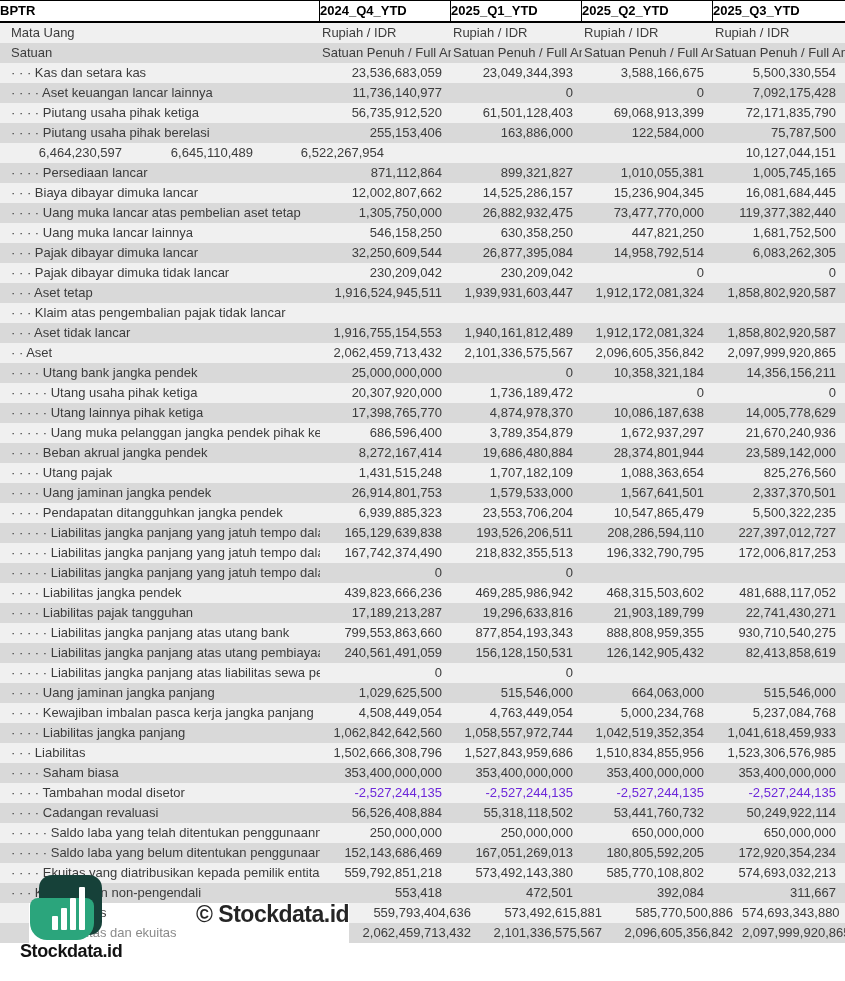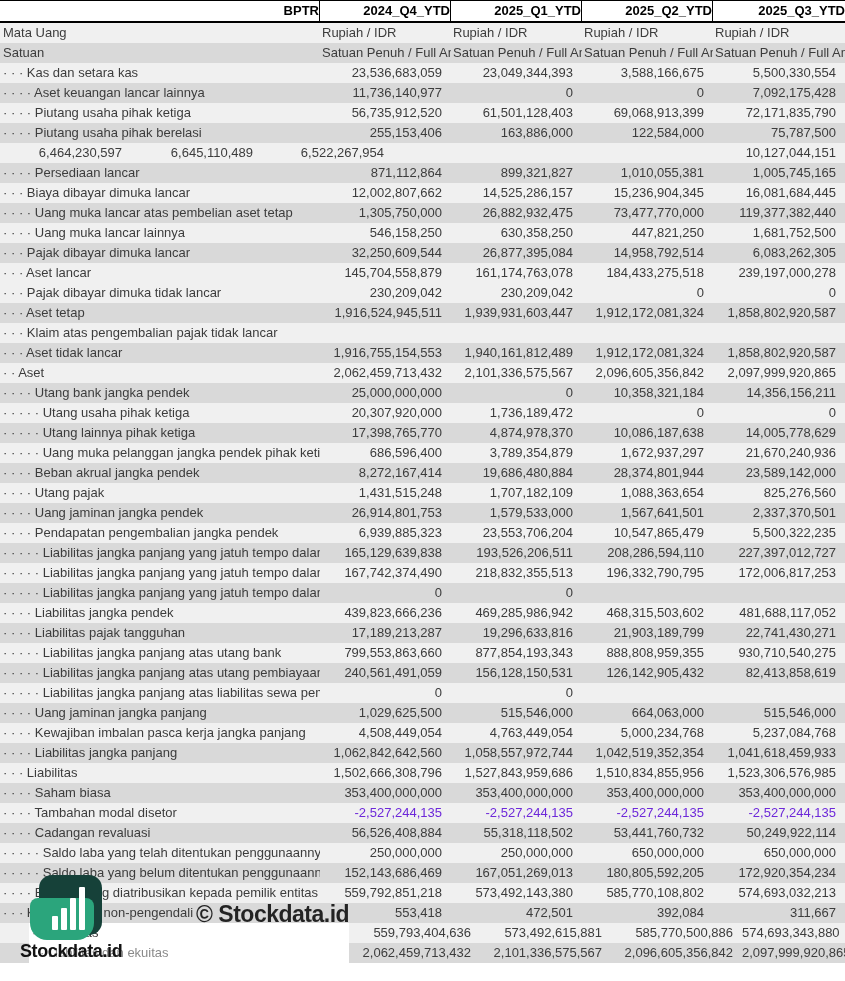--- a/index.html
+++ b/index.html
@@ -10,33 +10,33 @@
   }
   .sheet{position:relative;width:845px;height:981px;}
 
   
   .hrow{
     display:flex;height:23px;box-sizing:border-box;background:#ffffff;
     border-top:1px solid #000;border-bottom:2px solid #000;
   }
   .hcell{
     box-sizing:border-box;font-weight:bold;font-size:13px;color:#000;
-    text-align:right;line-height:20px;white-space:nowrap;overflow:hidden;
+    text-align:left;line-height:20px;white-space:nowrap;overflow:hidden;
     border-right:1.5px solid #000;
   }
   .hcell.lbl{width:320px;}
   .hcell.val{width:131px;}
   .hcell.val:last-child{flex:1;border-right:none;}
 
   
   .row{display:flex;height:20px;font-size:13px;color:#3c3c3c;line-height:20px;}
   .row.light{background:#f0f0f0;}
   .row.dark{background:#d9d9d9;}
   .c-lbl{
-    width:320px;box-sizing:border-box;padding-left:3px;
+    width:320px;box-sizing:border-box;padding-left:11px;
     white-space:nowrap;overflow:hidden;
   }
   .c-val{
     width:131px;box-sizing:border-box;text-align:right;padding-right:9px;
     white-space:nowrap;overflow:hidden;
   }
   .c-val.meta{text-align:left;padding-right:0;padding-left:2px;}
   .c-val:last-child{flex:1;}
   .neg{color:#6d28d9;}
   .lbl-white{background:#ffffff;margin-left:29px;}
@@ -146,27 +146,20 @@
         <div class="c-val">1,681,752,500</div>
       </div>
       <div class="row dark">
         <div class="c-lbl">· · · Pajak dibayar dimuka lancar</div>
         <div class="c-val">32,250,609,544</div>
         <div class="c-val">26,877,395,084</div>
         <div class="c-val">14,958,792,514</div>
         <div class="c-val">6,083,262,305</div>
       </div>
       <div class="row light">
-        <div class="c-lbl">· · · Aset lancar</div>
-        <div class="c-val">145,704,558,879</div>
-        <div class="c-val">161,174,763,078</div>
-        <div class="c-val">184,433,275,518</div>
-        <div class="c-val">239,197,000,278</div>
-      </div>
-      <div class="row light">
         <div class="c-lbl">· · · Pajak dibayar dimuka tidak lancar</div>
         <div class="c-val">230,209,042</div>
         <div class="c-val">230,209,042</div>
         <div class="c-val">0</div>
         <div class="c-val">0</div>
       </div>
       <div class="row dark">
         <div class="c-lbl">· · · Aset tetap</div>
         <div class="c-val">1,916,524,945,511</div>
         <div class="c-val">1,939,931,603,447</div>
@@ -237,21 +230,21 @@
         <div class="c-val">825,276,560</div>
       </div>
       <div class="row dark">
         <div class="c-lbl">· · · · Uang jaminan jangka pendek</div>
         <div class="c-val">26,914,801,753</div>
         <div class="c-val">1,579,533,000</div>
         <div class="c-val">1,567,641,501</div>
         <div class="c-val">2,337,370,501</div>
       </div>
       <div class="row light">
-        <div class="c-lbl">· · · · Pendapatan pengembalian jangka pendek</div>
+        <div class="c-lbl">· · · · Pendapatan ditangguhkan jangka pendek</div>
         <div class="c-val">6,939,885,323</div>
         <div class="c-val">23,553,706,204</div>
         <div class="c-val">10,547,865,479</div>
         <div class="c-val">5,500,322,235</div>
       </div>
       <div class="row dark">
         <div class="c-lbl">· · · · · Liabilitas jangka panjang yang jatuh tempo dalam satu tahun</div>
         <div class="c-val">165,129,639,838</div>
         <div class="c-val">193,526,206,511</div>
         <div class="c-val">208,286,594,110</div>

